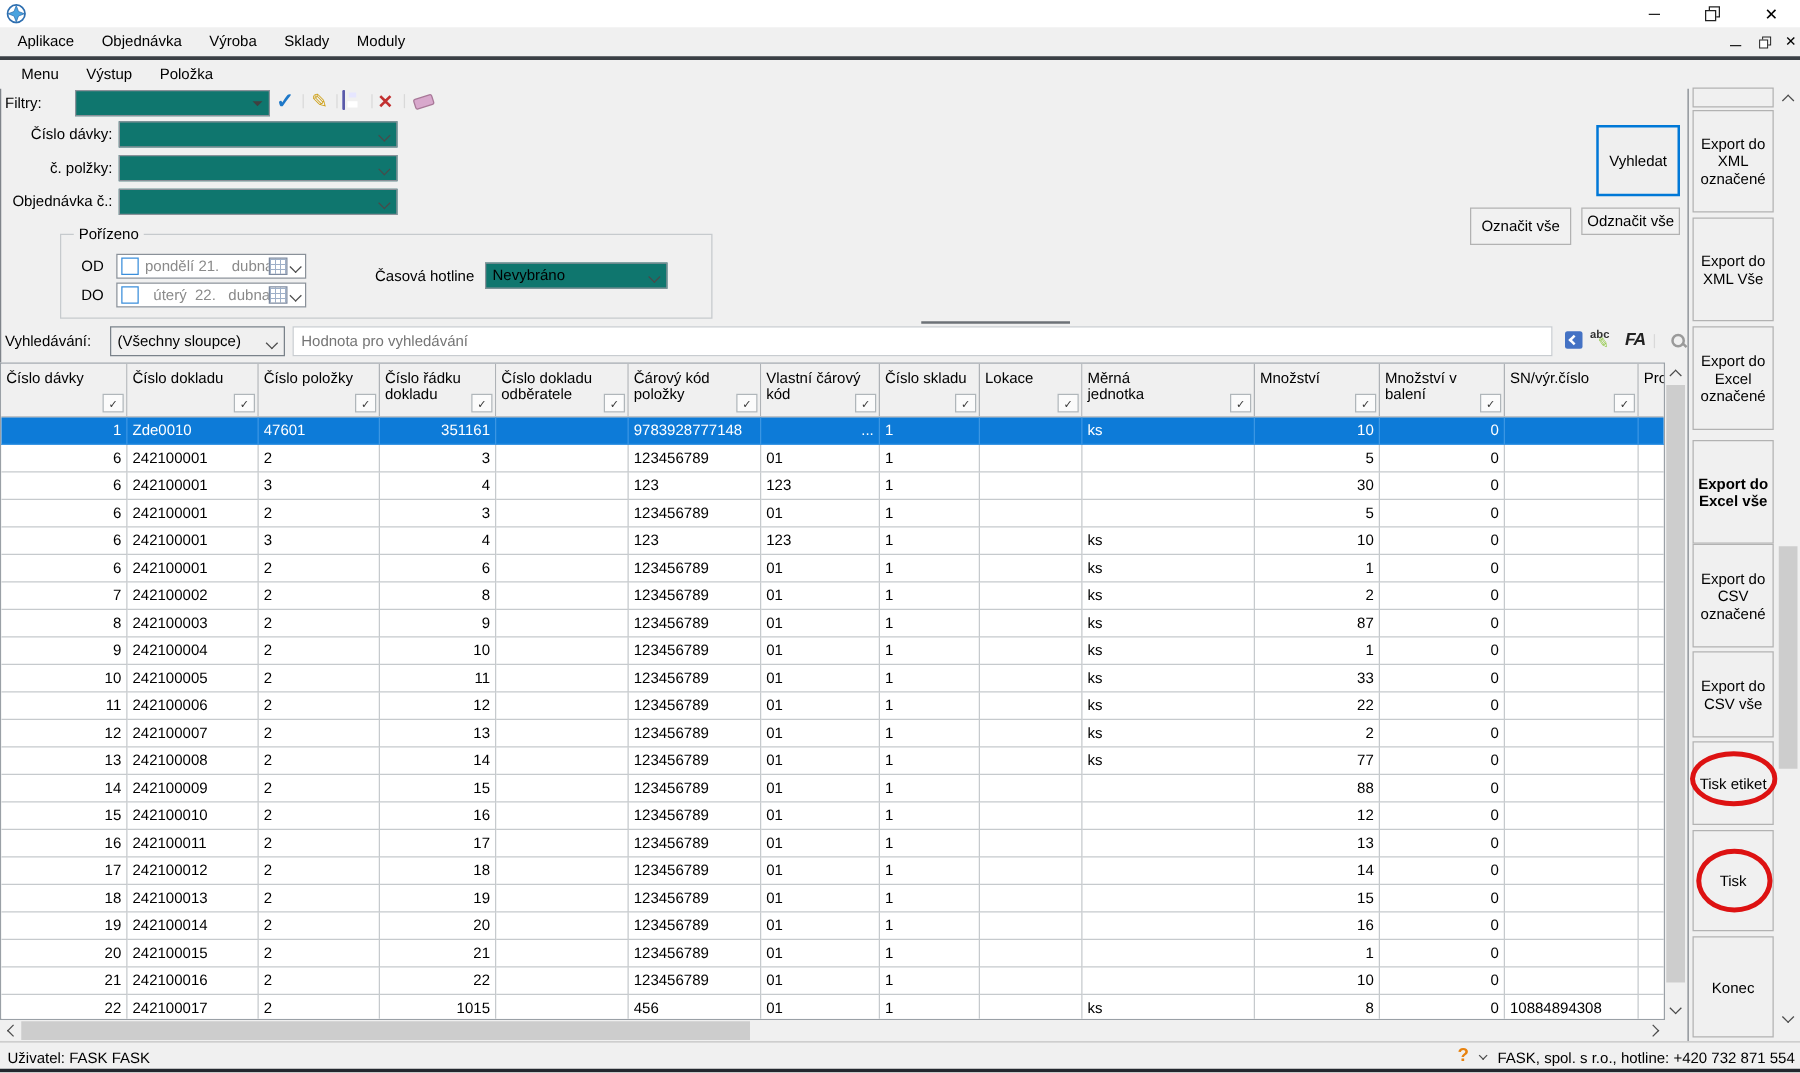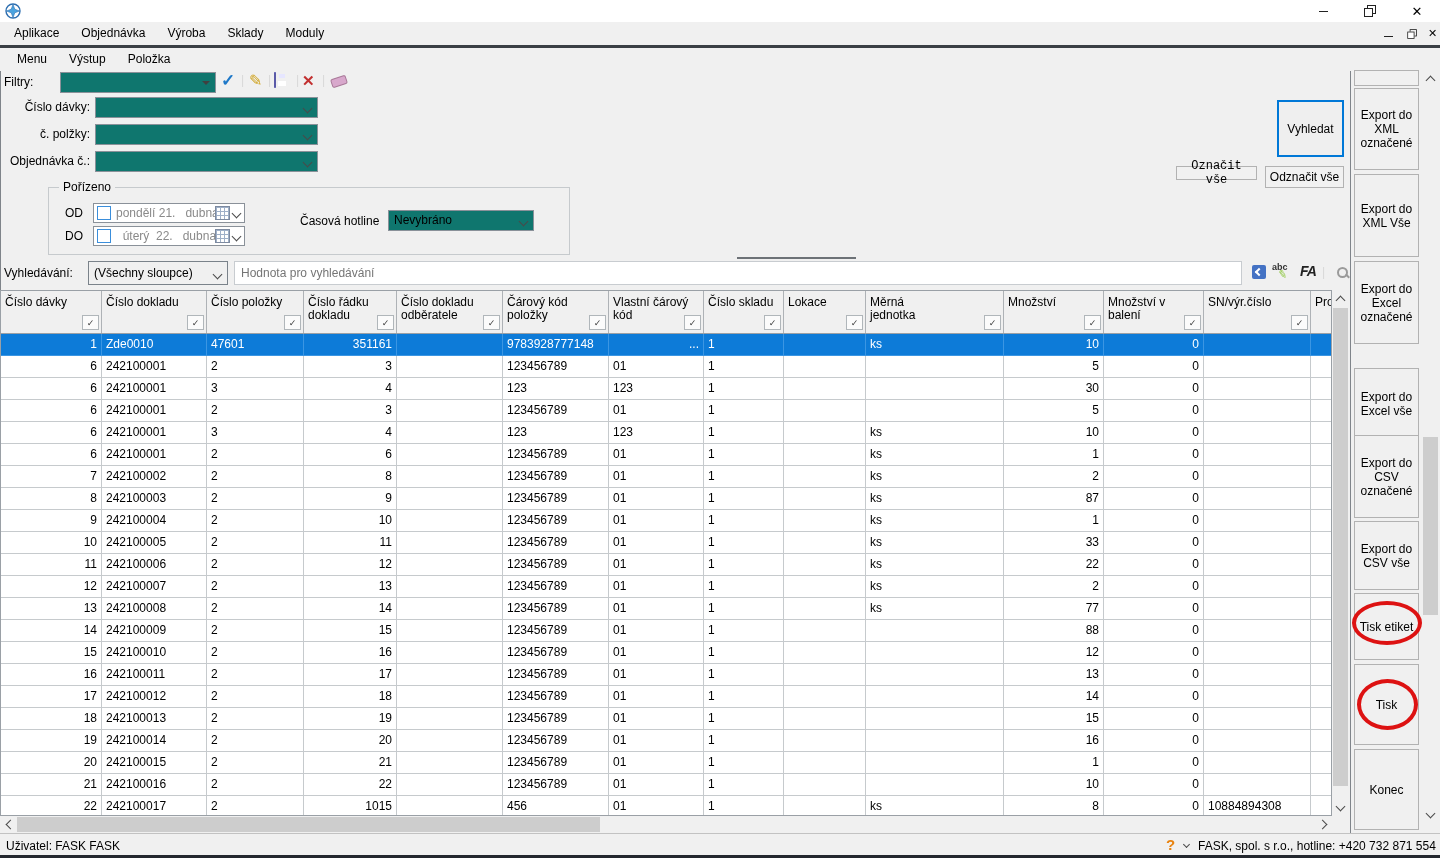--- a/index.html
+++ b/index.html
@@ -178,21 +178,21 @@
     <span class="chev chev-d" style="margin-right:4px;"></span>
   </div>
   <div class="abs field-label" style="left:300px;top:214px;">Časová hotline</div>
   <div class="abs combo" style="left:388px;top:210px;width:146px;height:21px;">
     <span class="val">Nevybráno</span>
     <span class="combo-arrow chev chev-d"></span>
   </div>
 
   
   <div class="abs btn" style="left:1277px;top:100px;width:67px;height:57px;border:2px solid var(--accent,#0078d7);background:#efefef;">Vyhledat</div>
-  <div class="abs btn" style="left:1176px;top:166px;width:81px;height:14px;font-family:Liberation Mono, monospace;">Označit vše</div>
+  <div class="abs btn" style="left:1176px;top:166px;width:81px;height:30px;">Označit vše</div>
   <div class="abs btn" style="left:1265px;top:166px;width:79px;height:22px;">Odznačit vše</div>
 
   
   <div class="abs" style="left:737px;top:257px;width:119px;height:2px;background:#6d7277;"></div>
   <div class="abs field-label" style="left:4px;top:266px;">Vyhledávání:</div>
   <div class="abs combo" style="left:88px;top:261px;width:140px;height:24px;background:#f0f0f0;border-color:#7a828a;">
     <span class="val" style="top:4px;">(Všechny sloupce)</span>
     <span class="combo-arrow chev chev-d" style="top:9px;"></span>
   </div>
   <input class="abs" style="left: 234px; top: 261px; width: 1008px; height: 24px; border: 1px solid rgb(200, 204, 208); padding: 0px 6px; font: 12px &quot;Liberation Sans&quot;, sans-serif; color: rgb(68, 68, 68); outline: none;" placeholder="Hodnota pro vyhledávání">
@@ -641,21 +641,21 @@
         <span class="chev chev-r" style="margin-right:3px;"></span>
       </div>
   </div>
 
   
   <div class="side-btn" style="top:70px;height:16px;"></div>
   <div id="side-buttons">
       <div class="side-btn" style="top: 88px; height: 82px;">Export do XML označené</div>
       <div class="side-btn" style="top: 174px; height: 83px;">Export do XML Vše</div>
       <div class="side-btn" style="top: 261px; height: 83px;">Export do Excel označené</div>
-      <div class="side-btn" style="top: 368px; height: 71px;">Export do Excel vše</div>
+      <div class="side-btn" style="top: 352px; height: 83px; font-weight: bold;">Export do Excel vše</div>
       <div class="side-btn" style="top: 435px; height: 83px;">Export do CSV označené</div>
       <div class="side-btn" style="top: 521px; height: 69px;">Export do CSV vše</div>
       <div class="side-btn" style="top: 593px; height: 67px;">Tisk etiket</div>
       <div class="side-btn" style="top: 664px; height: 81px;">Tisk</div>
       <div class="side-btn" style="top: 749px; height: 81px;">Konec</div>
     </div>
   <div class="red-ellipse" style="left:1352px;top:601px;width:62px;height:36px;"></div>
   <div class="red-ellipse" style="left:1357px;top:679px;width:53px;height:43px;"></div>
 
   

